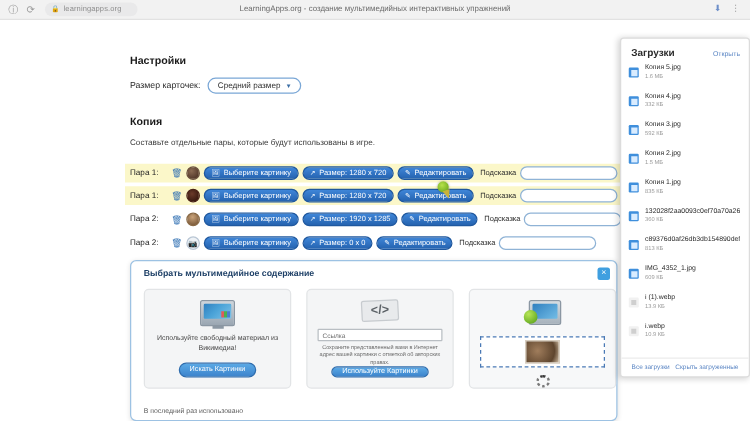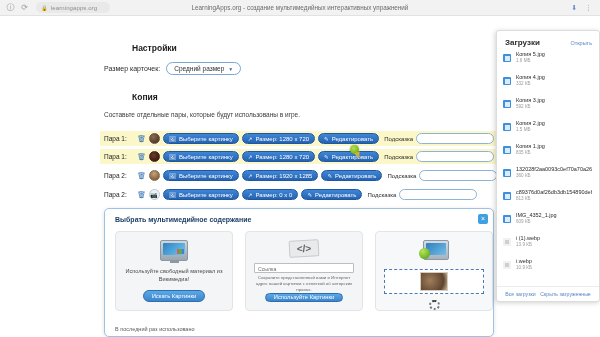--- a/index.html
+++ b/index.html
@@ -36,21 +36,21 @@
   .dl-arrow { color: #6d8fc9 !important; }
 
   
   .page {
     position: absolute; left: 0; top: 16px; width: 600px; height: 321px;
     background: #ffffff; overflow: hidden;
   }
   .leftrail { position: absolute; left: 0; top: 0; width: 30px; height: 321px; background: #fff; }
 
   
-  .sec-title { font-size: 8.5px; font-weight: bold; color: #1a1a1a; margin-left: 28px; }
+  .sec-title { font-size: 8.5px; font-weight: bold; color: #1a1a1a; }
   #settings-title { position: absolute; left: 104px; top: 27px; }
   .card-size-row { position: absolute; left: 104px; top: 46px; display: flex; align-items: center; gap: 6px; }
   .card-size-label { font-size: 7px; color: #2b2b2b; }
   .select-pill {
     border: 1px solid #7aa7d6; border-radius: 9px; height: 13px; padding: 0 7px;
     display: flex; align-items: center; gap: 4px; background: #fff;
   }
   .select-pill .val { font-size: 6.5px; color: #2e2e2e; white-space: nowrap; }
   .select-pill .caret { font-size: 5px; color: #3b6ea5; }
 

